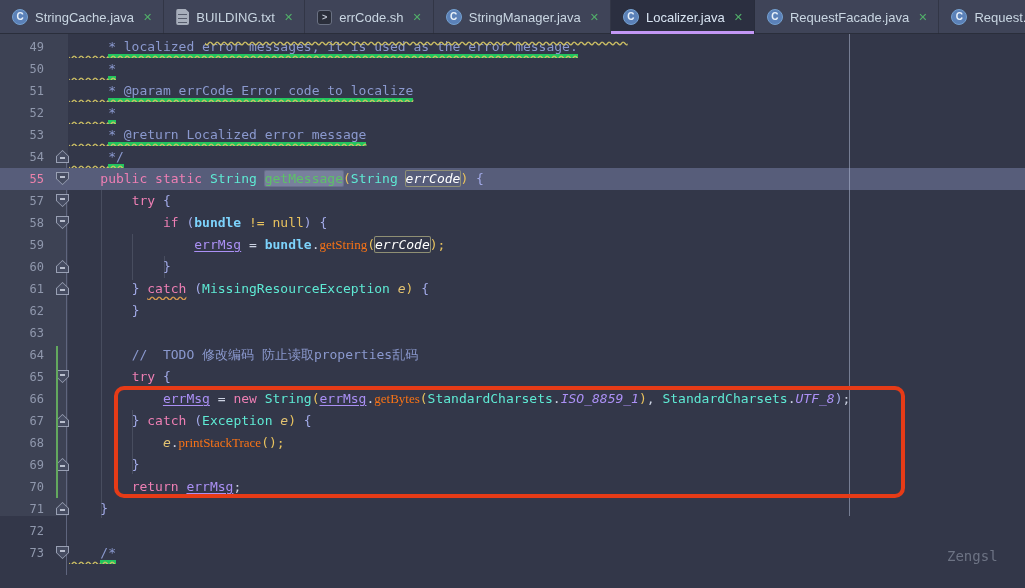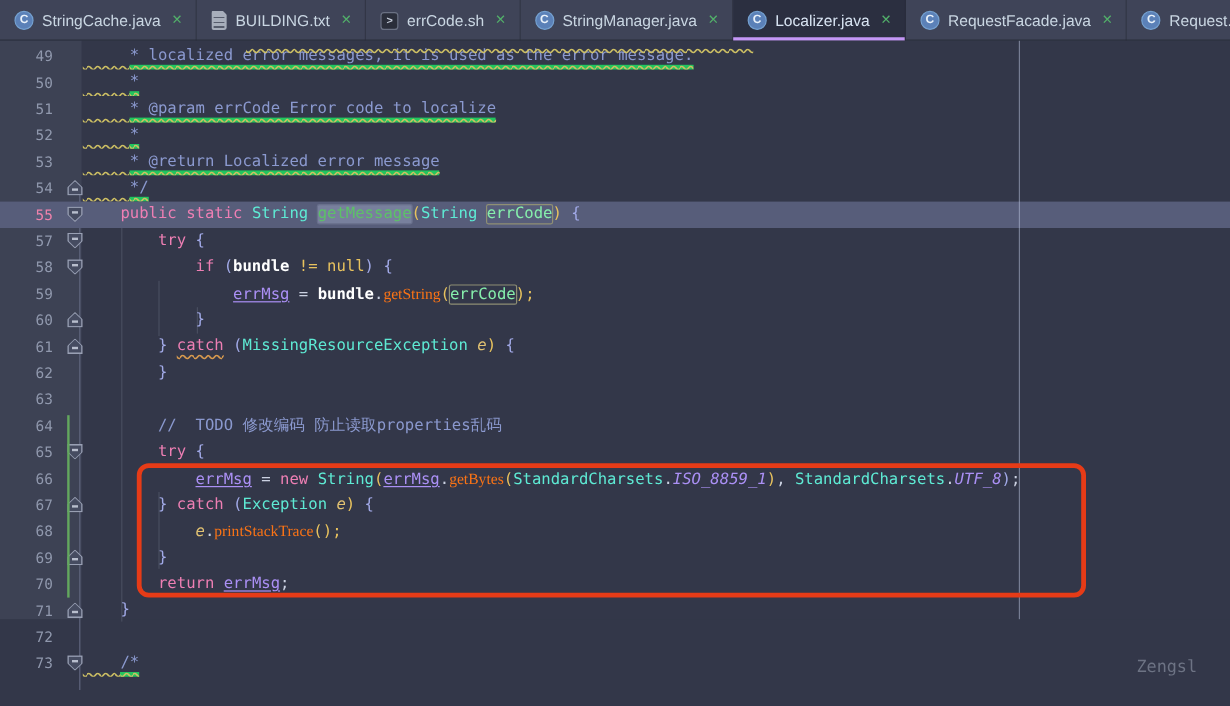--- a/index.html
+++ b/index.html
@@ -67,28 +67,28 @@
   .fm .ln{left:4px;right:4px;height:2px;background:#b8becd;}
   .fm.down .ln{top:4px;}
   .fm.up .ln{top:7px;}
   
   .tok-kw{color:#ee7fb4;}
   .tok-kww{color:#ee7fb4;text-decoration:underline wavy #d89a4e;text-decoration-skip-ink:none;text-underline-offset:3px;}
   .tok-cls{color:#5eead4;}
   .tok-mth{color:#f97316;font-family:Liberation Serif, serif;}
   .tok-mthhl{color:#5dc168;background:rgba(198,210,238,.30);box-shadow:0 0 0 1px rgba(198,210,238,.16);border-radius:1px;}
   .tok-varu{color:#ab90f5;text-decoration:underline;text-underline-offset:2px;}
-  .tok-fldb{color:#ffffff;font-weight:bold;}
+  .tok-fldb{color:#7dd3fc;font-weight:bold;}
   .tok-const{color:#ab90f5;font-style:italic;}
-  .tok-prm{color:#86efac;box-shadow:0 0 0 1px #8f8f74;border-radius:1px;text-align:right;}
+  .tok-prm{color:#ffffff;font-style:italic;box-shadow:0 0 0 1px #8f8f74;border-radius:1px;text-align:right;}
   .tok-exc{color:#e2c272;font-style:italic;}
   .tok-y{color:#e8c25e;}
   .tok-br{color:#a2aae8;}
   .tok-op{color:#ccd2e2;}
-  .tok-cmt{color:#8b99cf;border-bottom:7px solid #22c55e;text-decoration:underline wavy #cdbf63;text-decoration-skip-ink:none;text-underline-offset:4px;}
+  .tok-cmt{color:#8b99cf;border-bottom:4px solid #22c55e;text-decoration:underline wavy #cdbf63;text-decoration-skip-ink:none;text-underline-offset:4px;}
   .tok-cw{text-decoration:underline wavy #cdbf63;text-decoration-skip-ink:none;text-underline-offset:4px;}
   .tok-cmtp{color:#8b99cf;}
   
   .ov{position:absolute;}
   .margin-guide{left:849px;top:0;width:1px;height:100%;background:rgba(186,195,222,.5);z-index:3;}
   .indent-guide{width:1px;background:rgba(170,178,200,.18);z-index:1;}
   .ig1{left:101px;top:156px;height:328px;}
   .ig2{left:132px;top:200px;height:46px;}
   .ig3{left:164px;top:222px;height:22px;}
   .ig4{left:132px;top:376px;height:64px;}

